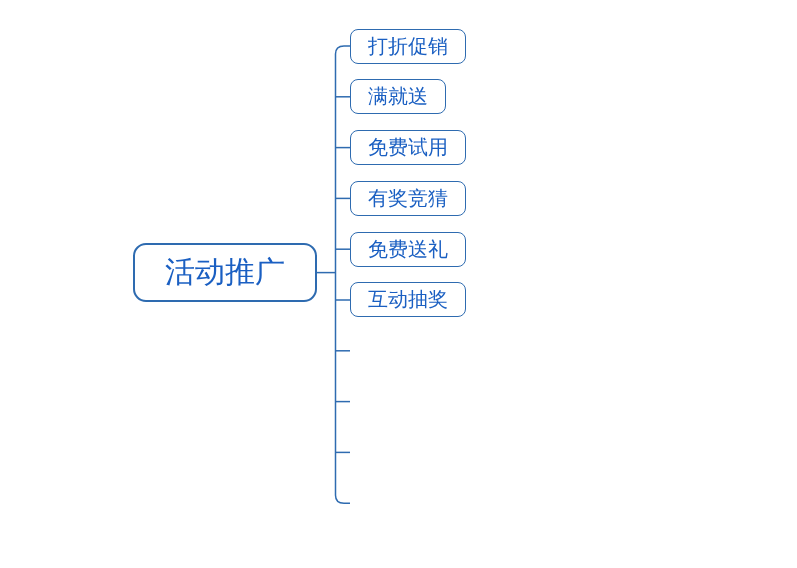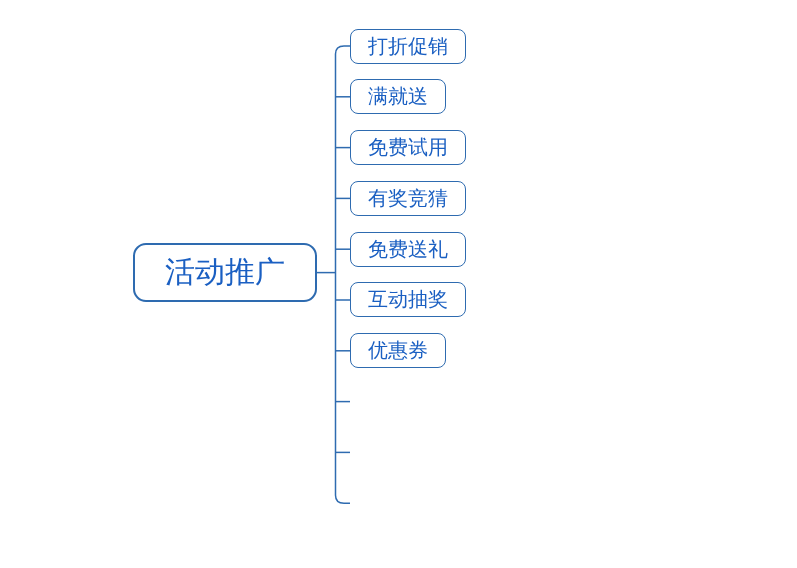--- a/index.html
+++ b/index.html
@@ -85,16 +85,15 @@
 
   <div class="node root-node">活动推广</div>
 
   <div class="children">
     <div class="node child-node">打折促销</div>
     <div class="node child-node">满就送</div>
     <div class="node child-node">免费试用</div>
     <div class="node child-node">有奖竞猜</div>
     <div class="node child-node">免费送礼</div>
     <div class="node child-node">互动抽奖</div>
-    <div class="node child-node">优惠券</div>
   </div>
 
 </div>
 
 </body></html>

